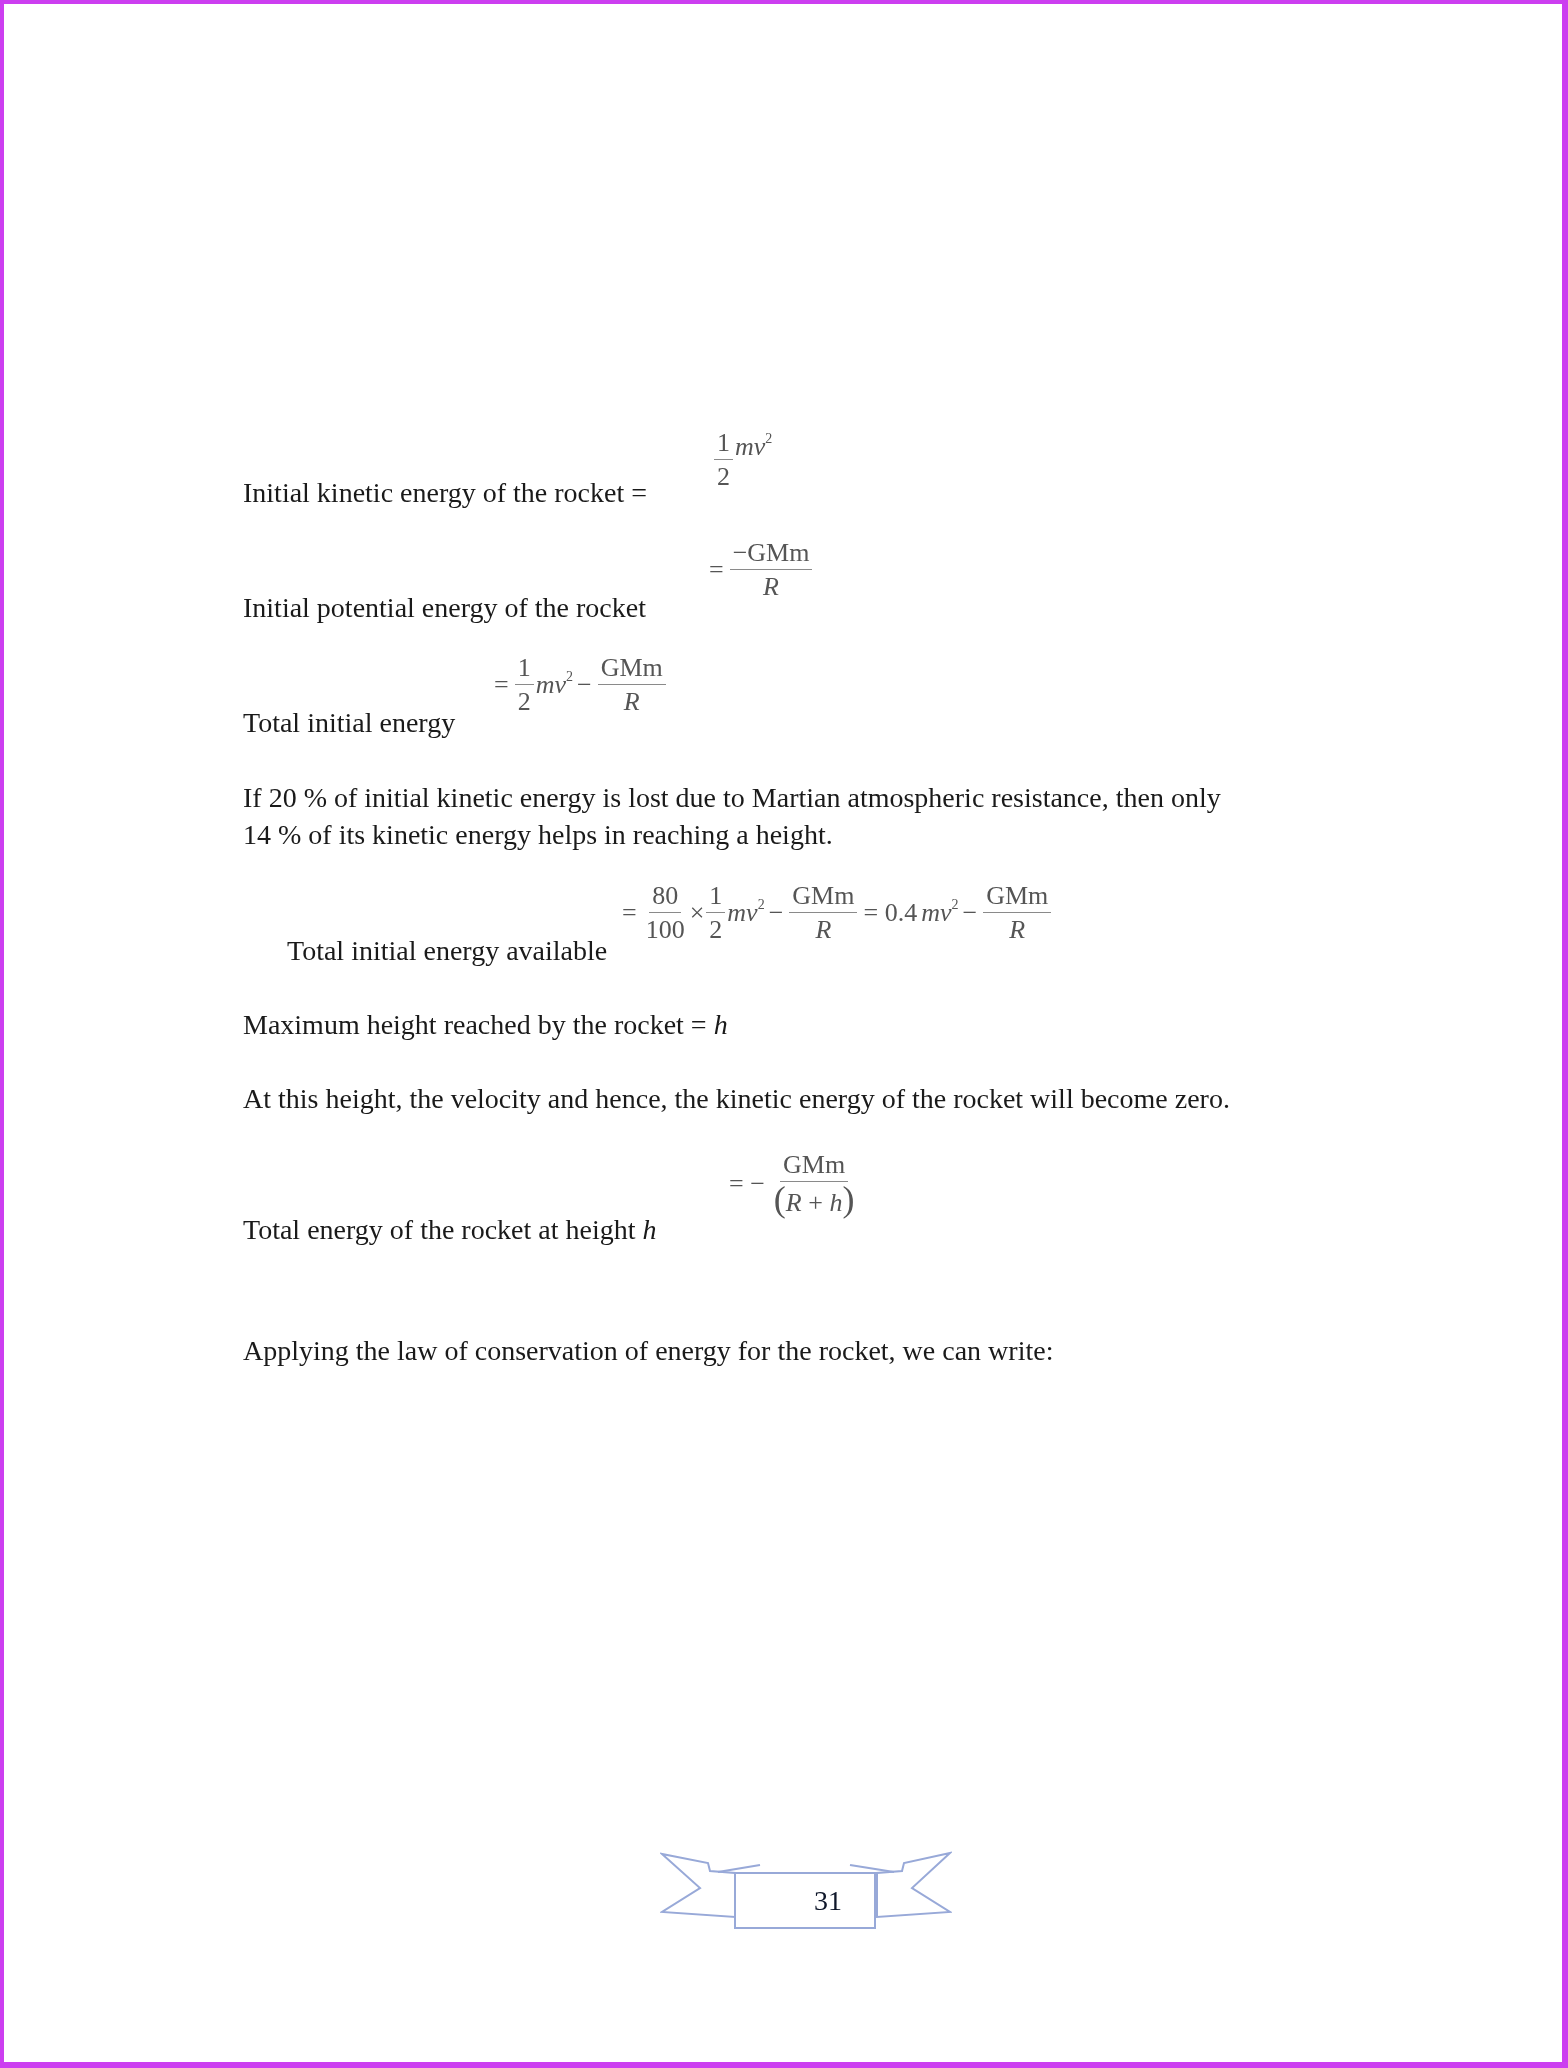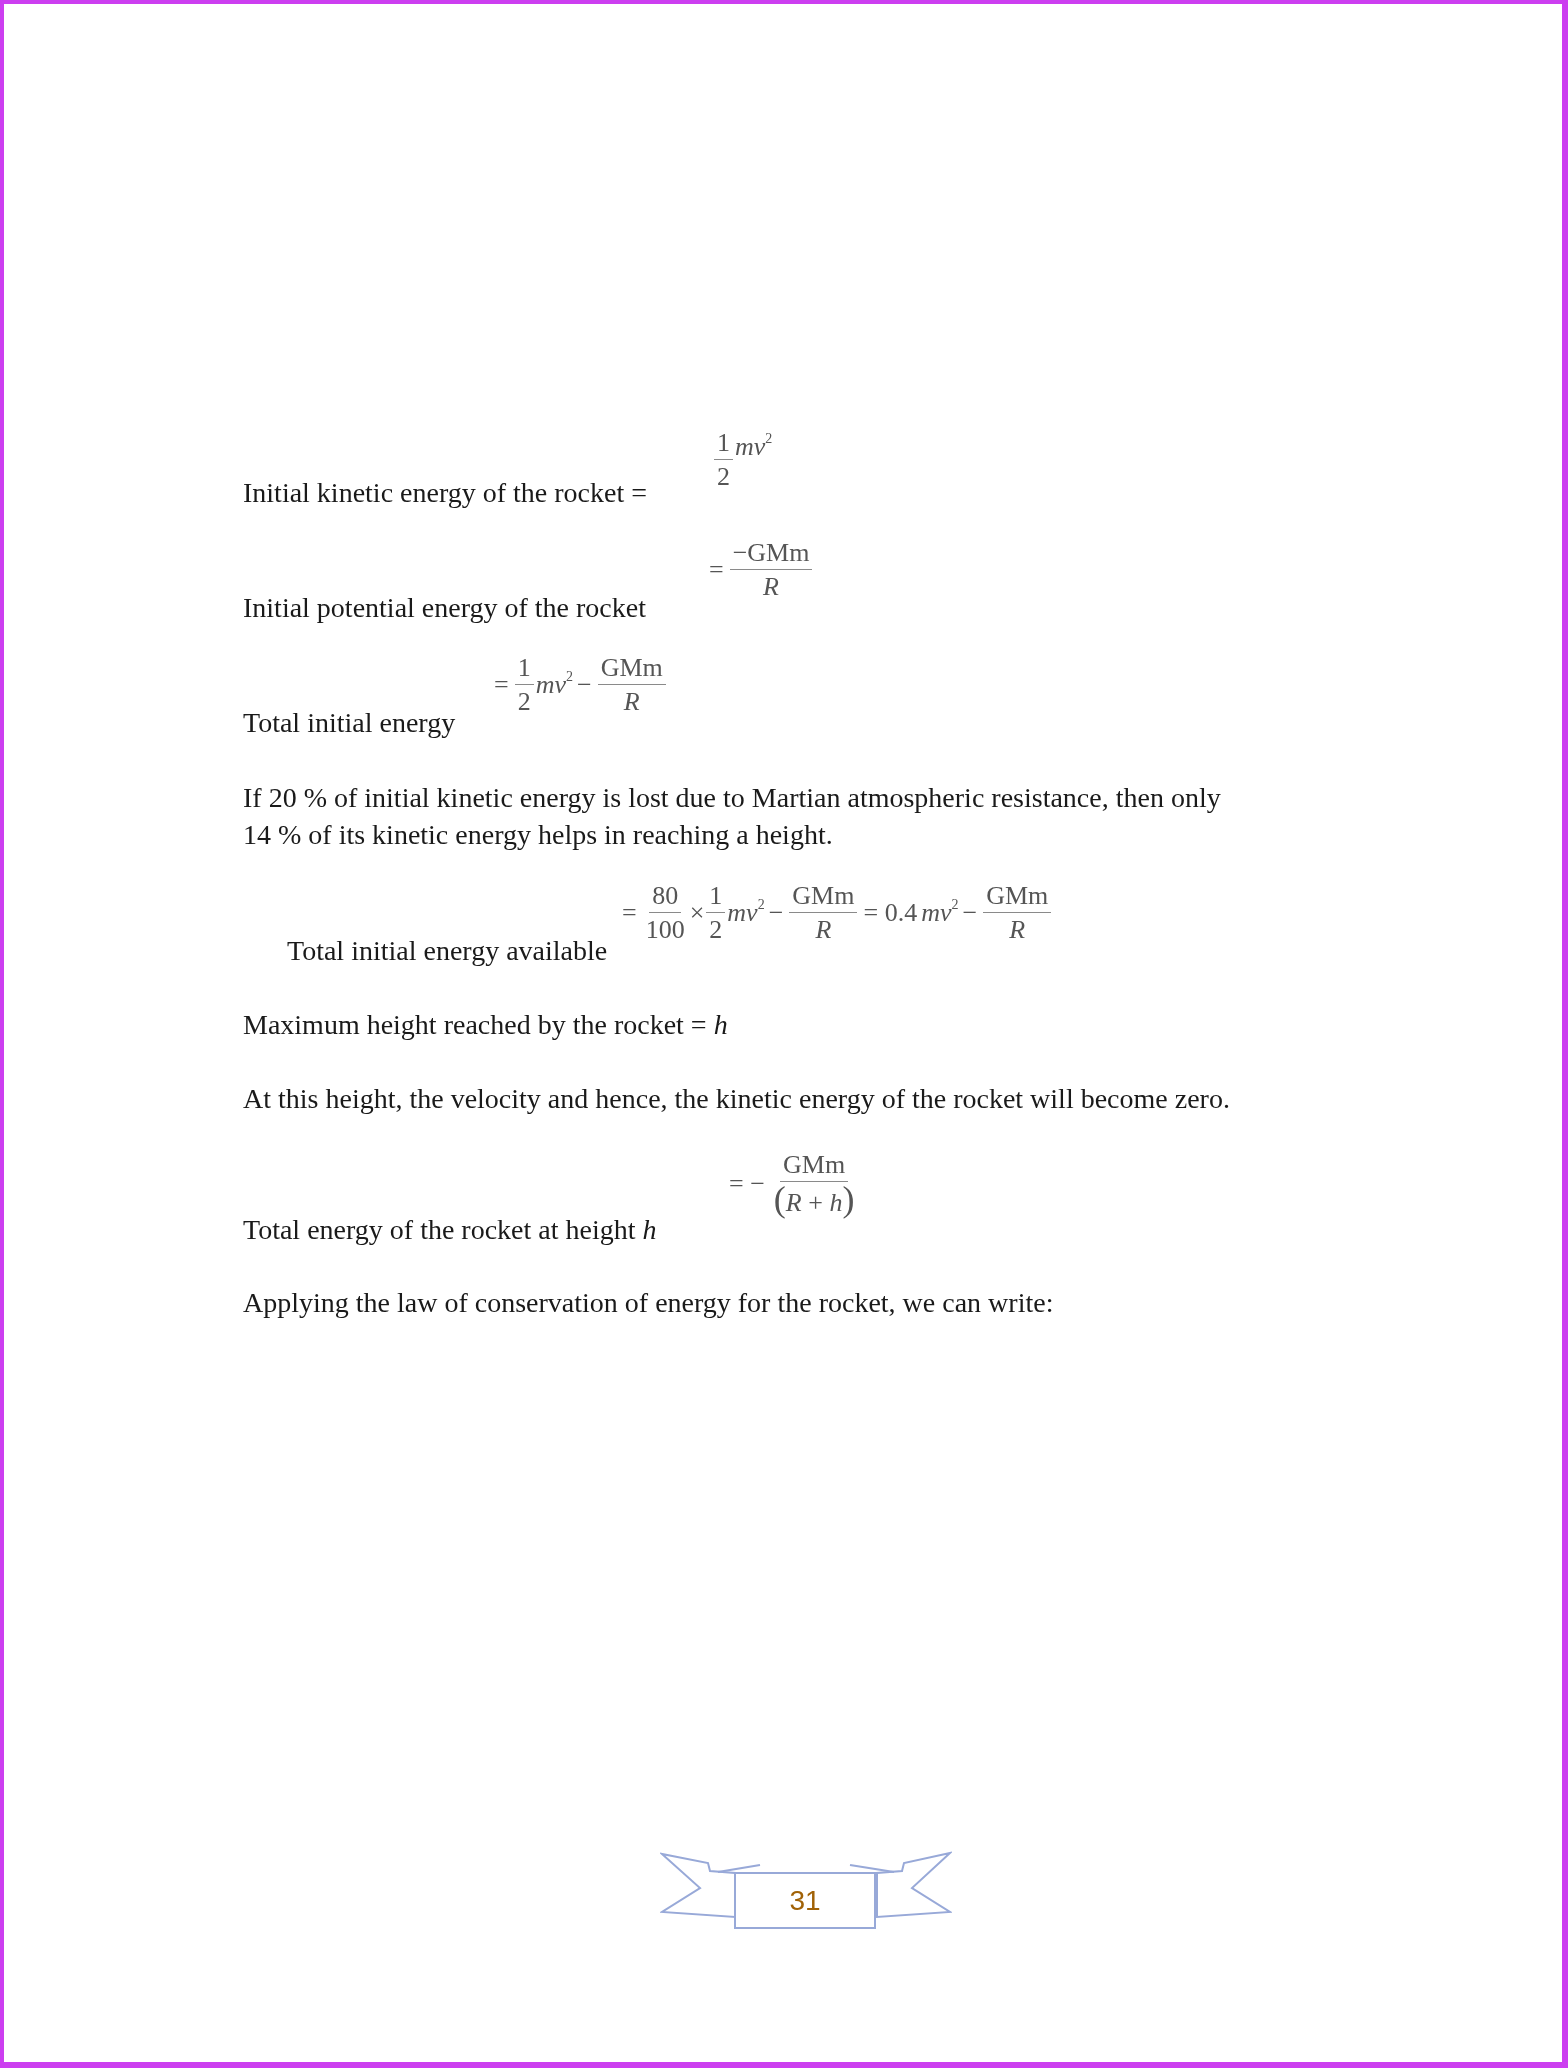--- a/index.html
+++ b/index.html
@@ -23,23 +23,23 @@
     }
     .math i { font-style: italic; text-align: right; }
     .frac { display: inline-flex; flex-direction: column; align-items: center; vertical-align: middle; margin: 0 2px; }
     .frac .num { padding: 0 3px 3px 3px; border-bottom: 1.5px solid #8a8a8a; line-height: 26px; }
     .frac .den { padding: 4px 3px 0 3px; line-height: 26px; }
     .op { margin: 0 4px; }
     sup { font-size: 14px; vertical-align: 12px; line-height: 0; }
     .paren { font-size: 36px; line-height: 26px; font-weight: 300; }
     .banner { position: absolute; left: 660px; top: 1845px; width: 292px; height: 90px; }
     .page-num {
-      position: absolute; left: 735px; top: 1873px; width: 140px; height: 55px;
+      position: absolute; left: 758px; top: 1873px; width: 140px; height: 55px;
       display: flex; align-items: center; justify-content: center;
-      font-family: Liberation Sans, sans-serif; font-size: 28px; color: #a16207;
+      font-family: Liberation Serif, serif; font-size: 28px; color: #0f172a;
     }
   </style>
 </head>
 <body>
 
 <div class="page"></div>
 
 <div class="txt" style="top:474px;">Initial kinetic energy of the rocket =</div>
 <div class="math" style="left:712px; top:430px;">
   <span class="frac">
@@ -113,21 +113,21 @@
   <span>Total energy of the rocket at height </span><i>h</i>
 </div>
 <div class="math" style="left:725px; top:1152px;">
   <span class="op">= −</span>
   <span class="frac">
     <span class="num">GMm</span>
     <span class="den"><span class="paren">(</span><i>R</i><span> + </span><i>h</i><span class="paren">)</span></span>
   </span>
 </div>
 
-<div class="txt" style="top:1284px;">Applying the law of conservation of energy for the rocket, we can write:</div>
+<div class="txt" style="top:1332px;">Applying the law of conservation of energy for the rocket, we can write:</div>
 
 <svg class="banner" viewBox="0 0 292 90">
   <g fill="#ffffff" stroke="#98a9d8" stroke-width="2">
     <polygon points="2,9 40,43 2,67 75,72 75,28 50,26 48,18"></polygon>
     <polygon points="290,8 252,43 290,67 217,72 217,28 242,26 244,18"></polygon>
     <rect x="75" y="28" width="140" height="55"></rect>
     <line x1="58" y1="27" x2="100" y2="20"></line>
     <line x1="234" y1="27" x2="190" y2="20"></line>
   </g>
 </svg>

